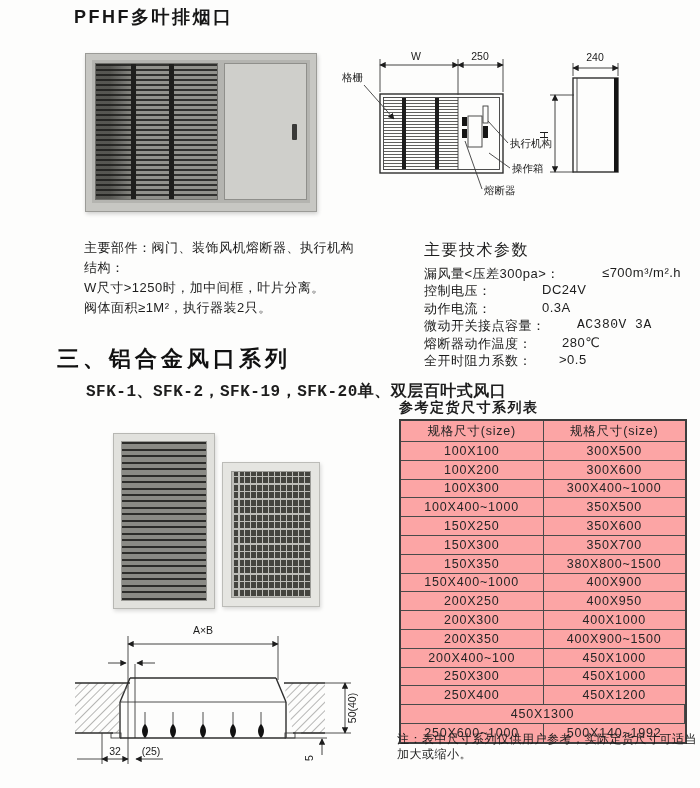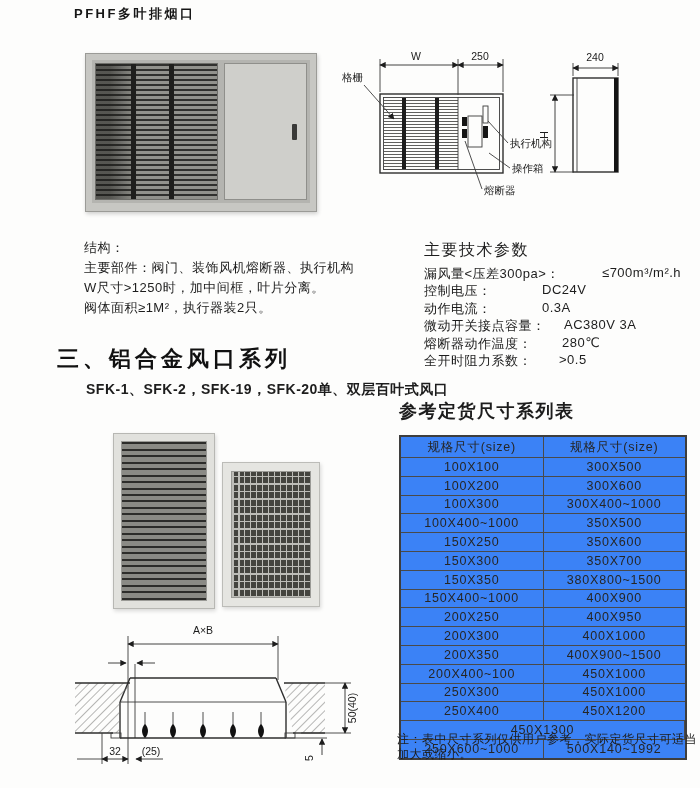--- a/index.html
+++ b/index.html
@@ -2,21 +2,21 @@
 <html><head>
 <meta charset="utf-8">
 <style>
   html,body{margin:0;padding:0;}
   body{
     width:700px;height:788px;position:relative;overflow:hidden;
     background:#fdfdfc;color:#1d1d1d;
     font-family:"Liberation Sans","DejaVu Sans",sans-serif;
   }
   
-  .doc-title{position:absolute;left:74px;top:5px;font-size:13px;font-weight:bold;letter-spacing:2.5px;color:#161616;}
+  .doc-title{position:absolute;left:74px;top:5px;font-size:18px;font-weight:bold;letter-spacing:2.5px;color:#161616;}
   
   .photo1{position:absolute;left:85px;top:53px;width:230px;height:157px;
     background:#c7c7c3;border:1px solid #9b9b97;box-shadow:1px 2px 4px rgba(0,0,0,.18);}
   .photo1-inner{position:absolute;left:6px;top:6px;right:6px;bottom:8px;background:#b4b4b0;display:flex;}
   .grille1{flex:1.5;margin:3px;position:relative;border:1px solid #6e6e6a;
     background-image:
       linear-gradient(90deg, rgba(25,25,23,.5) 0 14px, rgba(0,0,0,0) 42px),
       repeating-linear-gradient(180deg,#30302e 0 2px,#92928d 2px 5px);}
   .gbar{position:absolute;top:0;bottom:0;width:5px;background:#1f1f1d;}
   .gbar.b1{left:29%;} .gbar.b2{left:60%;}
@@ -32,33 +32,33 @@
   
   .struct{position:absolute;left:84px;top:238px;width:335px;font-size:13px;line-height:20px;letter-spacing:.5px;}
   
   .tech{position:absolute;left:424px;top:240px;width:276px;font-size:13px;}
   .tech-heading{letter-spacing:1.5px;margin-bottom:4px;font-size:16px;}
   .param-line{position:relative;height:17.4px;white-space:nowrap;}
   .param-label{letter-spacing:.5px;}
   .param-value{position:absolute;top:0;letter-spacing:.5px;}
   
   .sec-heading{position:absolute;left:57px;top:344px;font-size:22px;font-weight:bold;letter-spacing:4px;color:#111;}
-  .sec-sub{position:absolute;left:86px;top:381px;font-size:14px;font-weight:bold;letter-spacing:.5px;}
+  .sec-sub{position:absolute;left:86px;top:381px;font-size:16px;font-weight:bold;letter-spacing:.5px;font-family:Liberation Mono, monospace;}
   
   .photo2{position:absolute;left:113px;top:433px;width:100px;height:174px;background:#e1e1dd;border:1px solid #b7b7b3;box-shadow:1px 2px 4px rgba(0,0,0,.15);}
   .photo2-inner{position:absolute;inset:7px;border:1px solid #9a9a96;
     background:repeating-linear-gradient(180deg,#2c2c2a 0 2px,#8a8a85 2px 6.5px);}
   .photo3{position:absolute;left:222px;top:462px;width:96px;height:143px;background:#e5e5e1;border:1px solid #bcbcb8;box-shadow:1px 2px 4px rgba(0,0,0,.15);}
   .photo3-inner{position:absolute;inset:8px;border:1px solid #9a9a96;background-color:#44443f;
     background-image:
       repeating-linear-gradient(90deg,#bdbdb8 0 1.5px, rgba(0,0,0,0) 1.5px 6px),
       repeating-linear-gradient(0deg,#bdbdb8 0 1.5px, rgba(0,0,0,0) 1.5px 7.5px);}
   
-  .tbl-title{position:absolute;left:399px;top:399px;font-size:18px;font-weight:bold;letter-spacing:1.5px;}
-  .size-table{position:absolute;left:399px;top:435px;width:284px;border:2px solid #3e3e3e;background:#3b82f6;}
+  .tbl-title{position:absolute;left:399px;top:399px;font-size:14px;font-weight:bold;letter-spacing:1.5px;}
+  .size-table{position:absolute;left:399px;top:419px;width:284px;border:2px solid #3e3e3e;background:#fca5a5;}
   .t-row{display:flex;height:17.8px;border-top:1.5px solid #4a4a4a;}
   .t-row.head{border-top:none;height:20px;font-size:13px;letter-spacing:.5px;}
   .t-cell{flex:1;display:flex;align-items:center;justify-content:center;font-size:12.5px;letter-spacing:.8px;color:#262626;}
   .t-cell:first-child{border-right:1.5px solid #4a4a4a;}
   .tbl-note{position:absolute;left:397px;top:732px;width:306px;font-size:12px;line-height:14.5px;letter-spacing:.5px;}
 </style>
 </head>
 <body>
 
 <div class="doc-title">PFHF多叶排烟口</div>
@@ -122,33 +122,33 @@
   <line class="lnt" x1="26" y1="40" x2="56" y2="74" marker-end="url(#ar1)"></line>
   <text x="172" y="102">执行机构</text>
   <line class="lnt" x1="150" y1="76" x2="170" y2="98"></line>
   <text x="174" y="127">操作箱</text>
   <line class="lnt" x1="151" y1="108" x2="172" y2="123"></line>
   <text x="146" y="149">熔断器</text>
   <line class="lnt" x1="127" y1="96" x2="144" y2="144"></line>
 </svg>
 
 <div class="struct">
+  <div>主要部件：阀门、装饰风机熔断器、执行机构</div>
   <div>结构：</div>
-  <div>主要部件：阀门、装饰风机熔断器、执行机构</div>
   <div>W尺寸&gt;1250时，加中间框，叶片分离。</div>
   <div>阀体面积≥1M²，执行器装2只。</div>
 </div>
 
 <div class="tech">
   <div class="tech-heading">主要技术参数</div>
   <div>
       <div class="param-line"><span class="param-label">漏风量&lt;压差300pa&gt;：</span><span class="param-value" style="left: 158px; margin-left: 20px;">≤700m³/m².h</span></div>
       <div class="param-line"><span class="param-label">控制电压：</span><span class="param-value" style="left: 118px;">DC24V</span></div>
       <div class="param-line"><span class="param-label">动作电流：</span><span class="param-value" style="left: 118px;">0.3A</span></div>
-      <div class="param-line"><span class="param-label">微动开关接点容量：</span><span class="param-value" style="left: 140px;">AC380V 3A</span></div>
+      <div class="param-line"><span class="param-label">微动开关接点容量：</span><span class="param-value" style="left: 153px; font-family: Liberation Mono, monospace;">AC380V 3A</span></div>
       <div class="param-line"><span class="param-label">熔断器动作温度：</span><span class="param-value" style="left: 138px;">280℃</span></div>
       <div class="param-line"><span class="param-label">全开时阻力系数：</span><span class="param-value" style="left: 135px;">&gt;0.5</span></div>
     </div>
 </div>
 
 <div class="sec-heading">三、铝合金风口系列</div>
 <div class="sec-sub">SFK-1、SFK-2，SFK-19，SFK-20单、双层百叶式风口</div>
 
 <div class="photo2">
   <div class="photo2-inner"></div>

